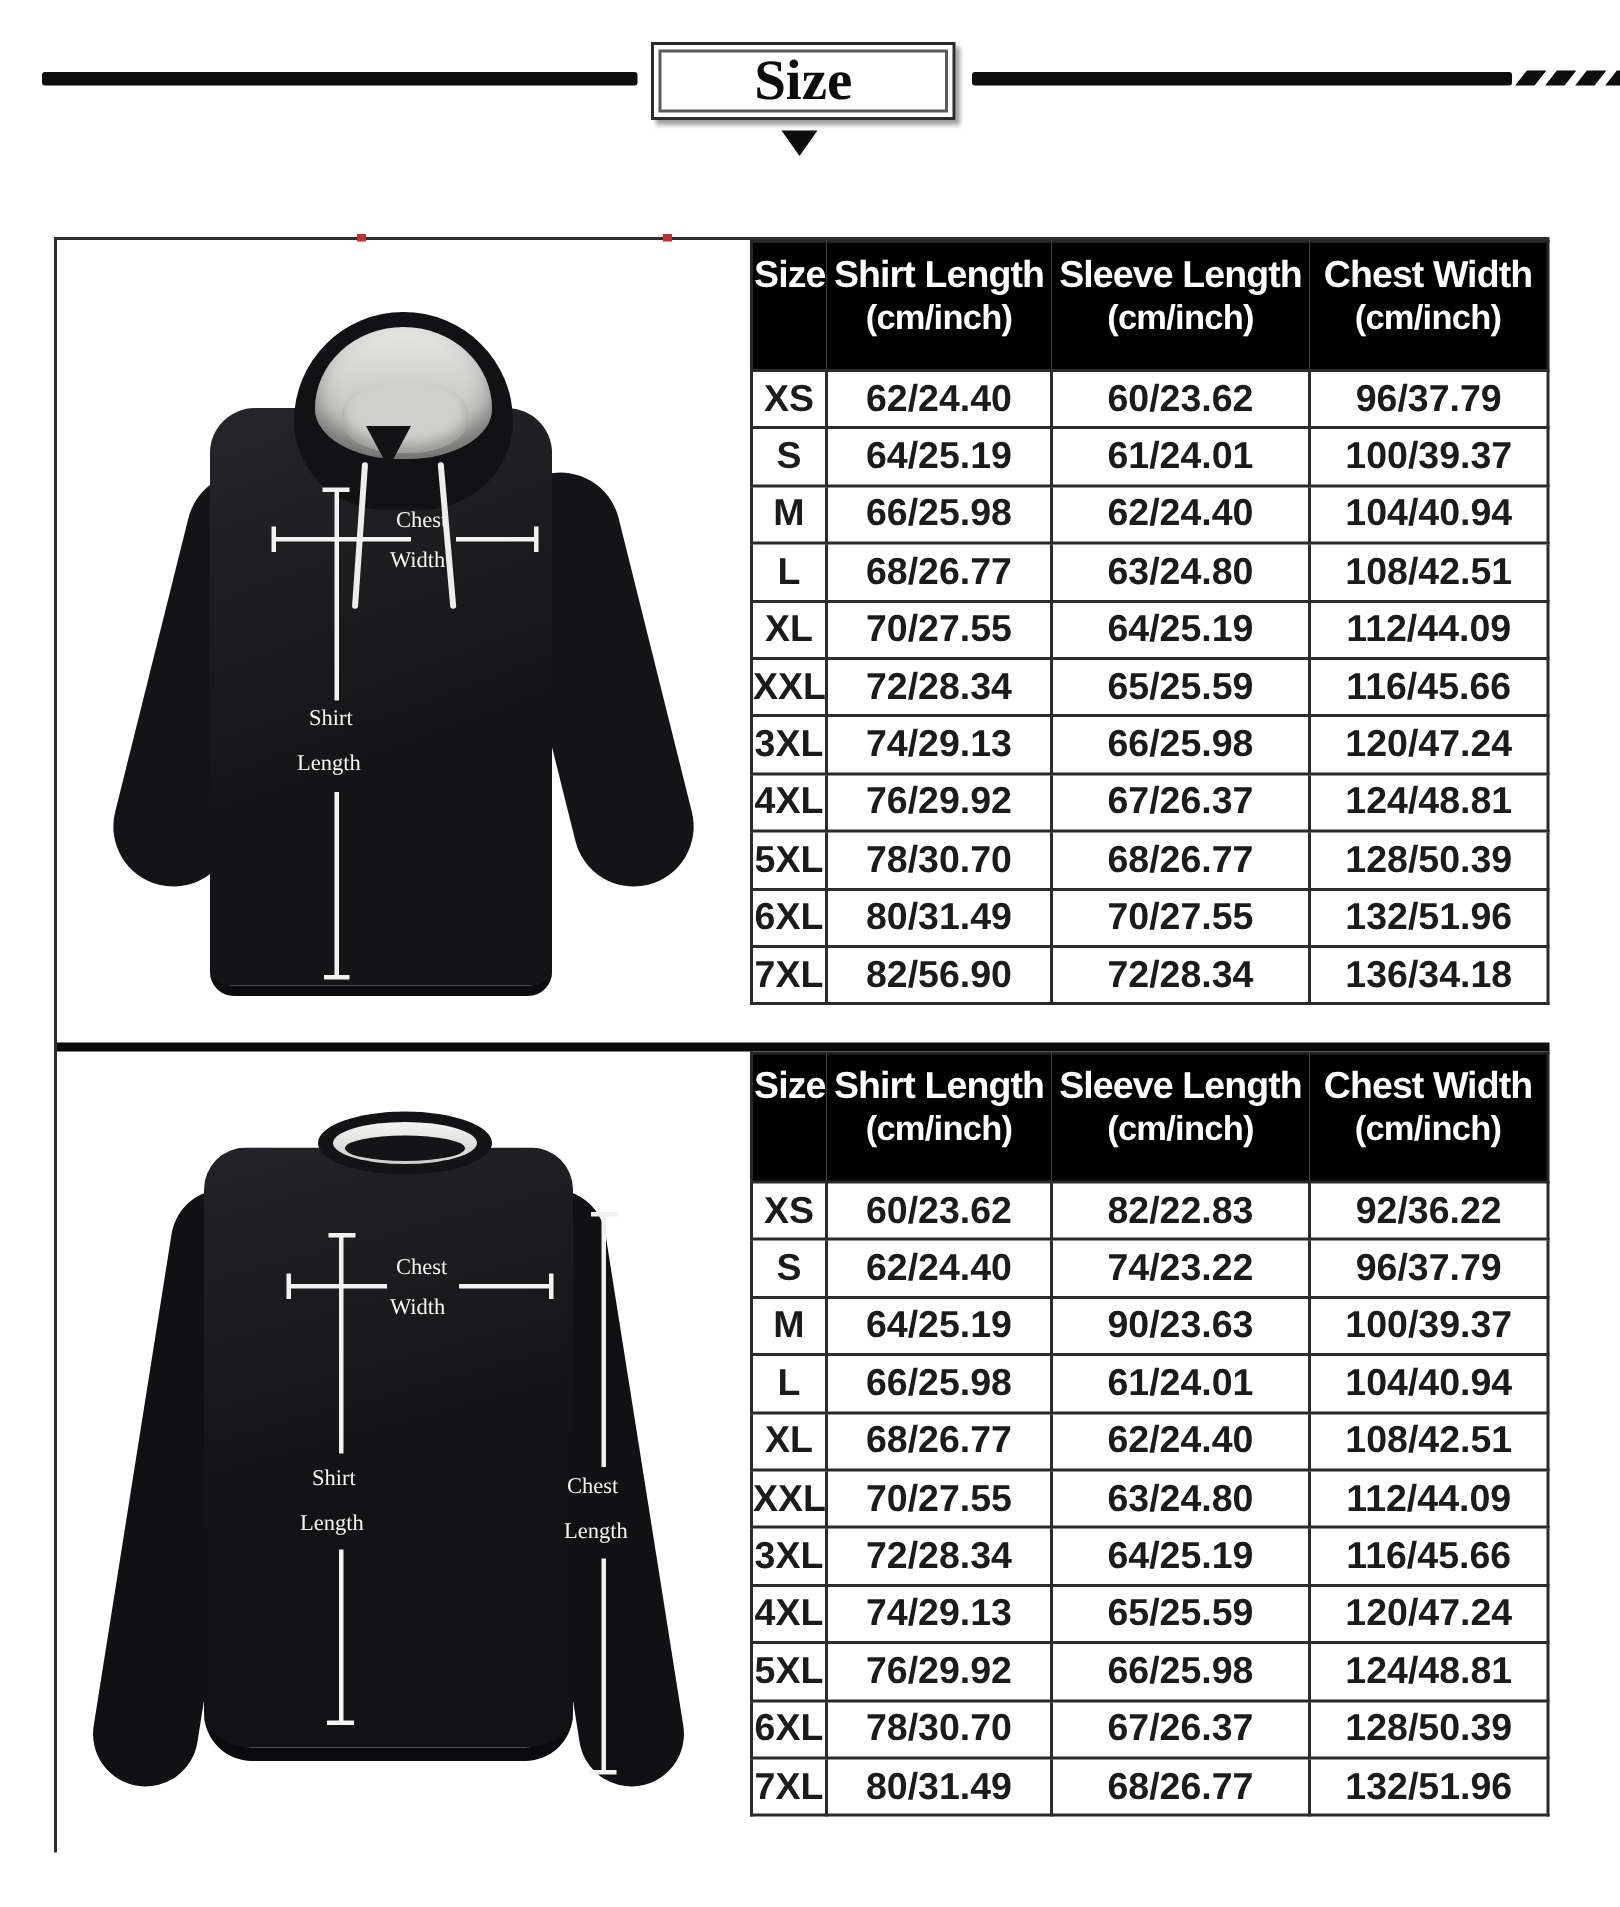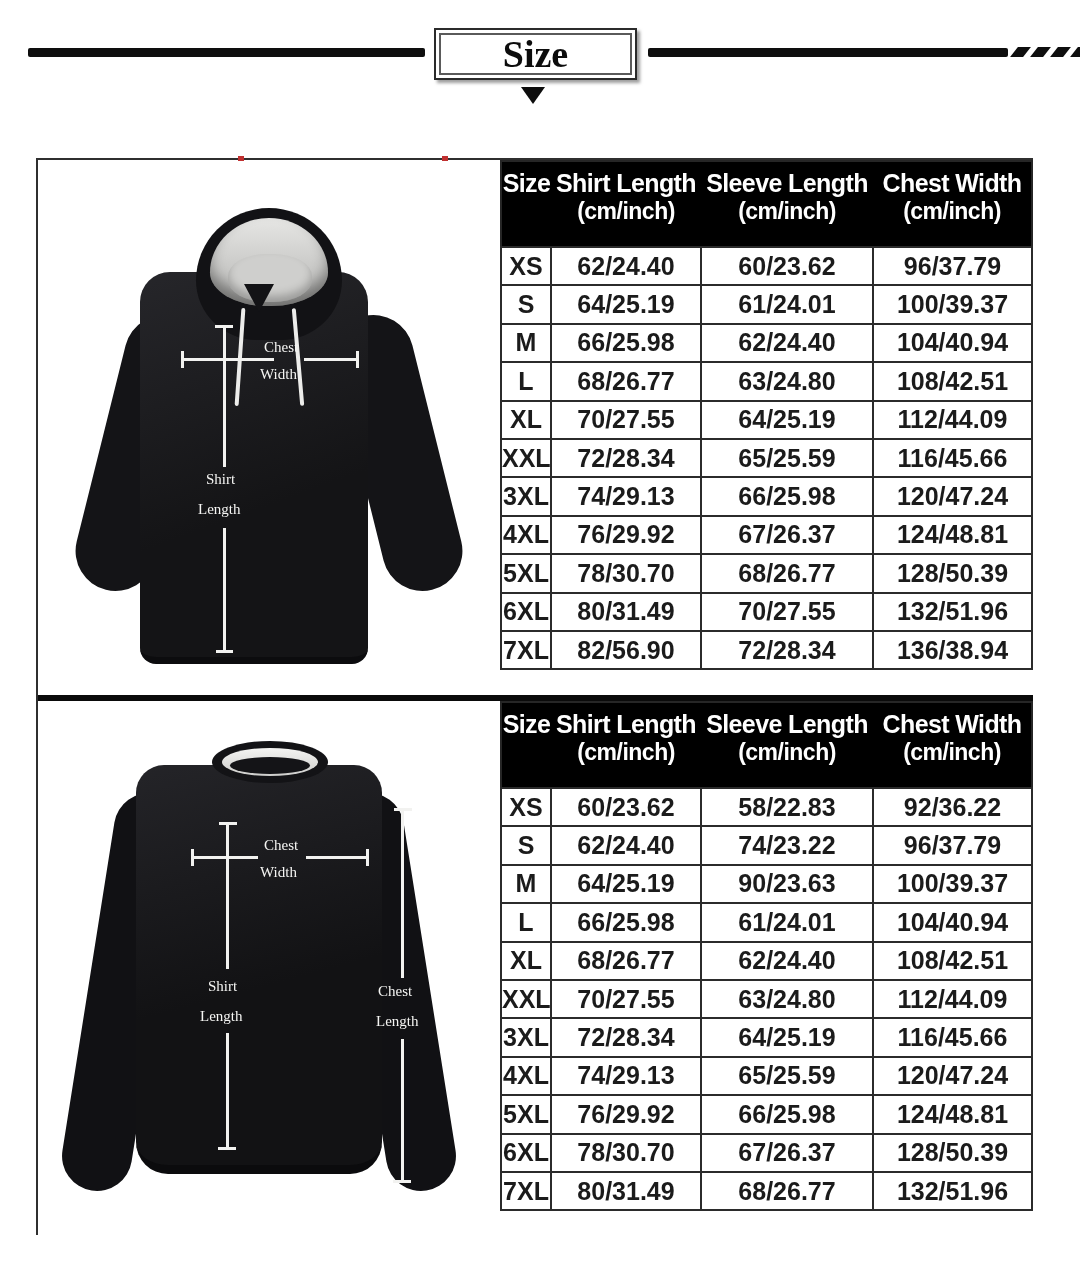--- a/index.html
+++ b/index.html
@@ -206,21 +206,21 @@
               <tr>
     <td>6XL</td>
     <td>80/31.49</td>
     <td>70/27.55</td>
     <td>132/51.96</td>
   </tr>
               <tr>
     <td>7XL</td>
     <td>82/56.90</td>
     <td>72/28.34</td>
-    <td>136/38.94</td>
+    <td>136/34.18</td>
   </tr>
             </tbody>
         </table>
       </div>
     </section>
 
     <div class="divider"></div>
 
     <section class="half second">
       <div class="art">
@@ -277,21 +277,21 @@
               <th>
                   <div>Chest Width</div>
                   <div class="unit">(cm/inch)</div>
                 </th>
             </tr>
           </thead>
           <tbody>
               <tr>
     <td>XS</td>
     <td>60/23.62</td>
-    <td>58/22.83</td>
+    <td>82/22.83</td>
     <td>92/36.22</td>
   </tr>
               <tr>
     <td>S</td>
     <td>62/24.40</td>
     <td>74/23.22</td>
     <td>96/37.79</td>
   </tr>
               <tr>
     <td>M</td>

